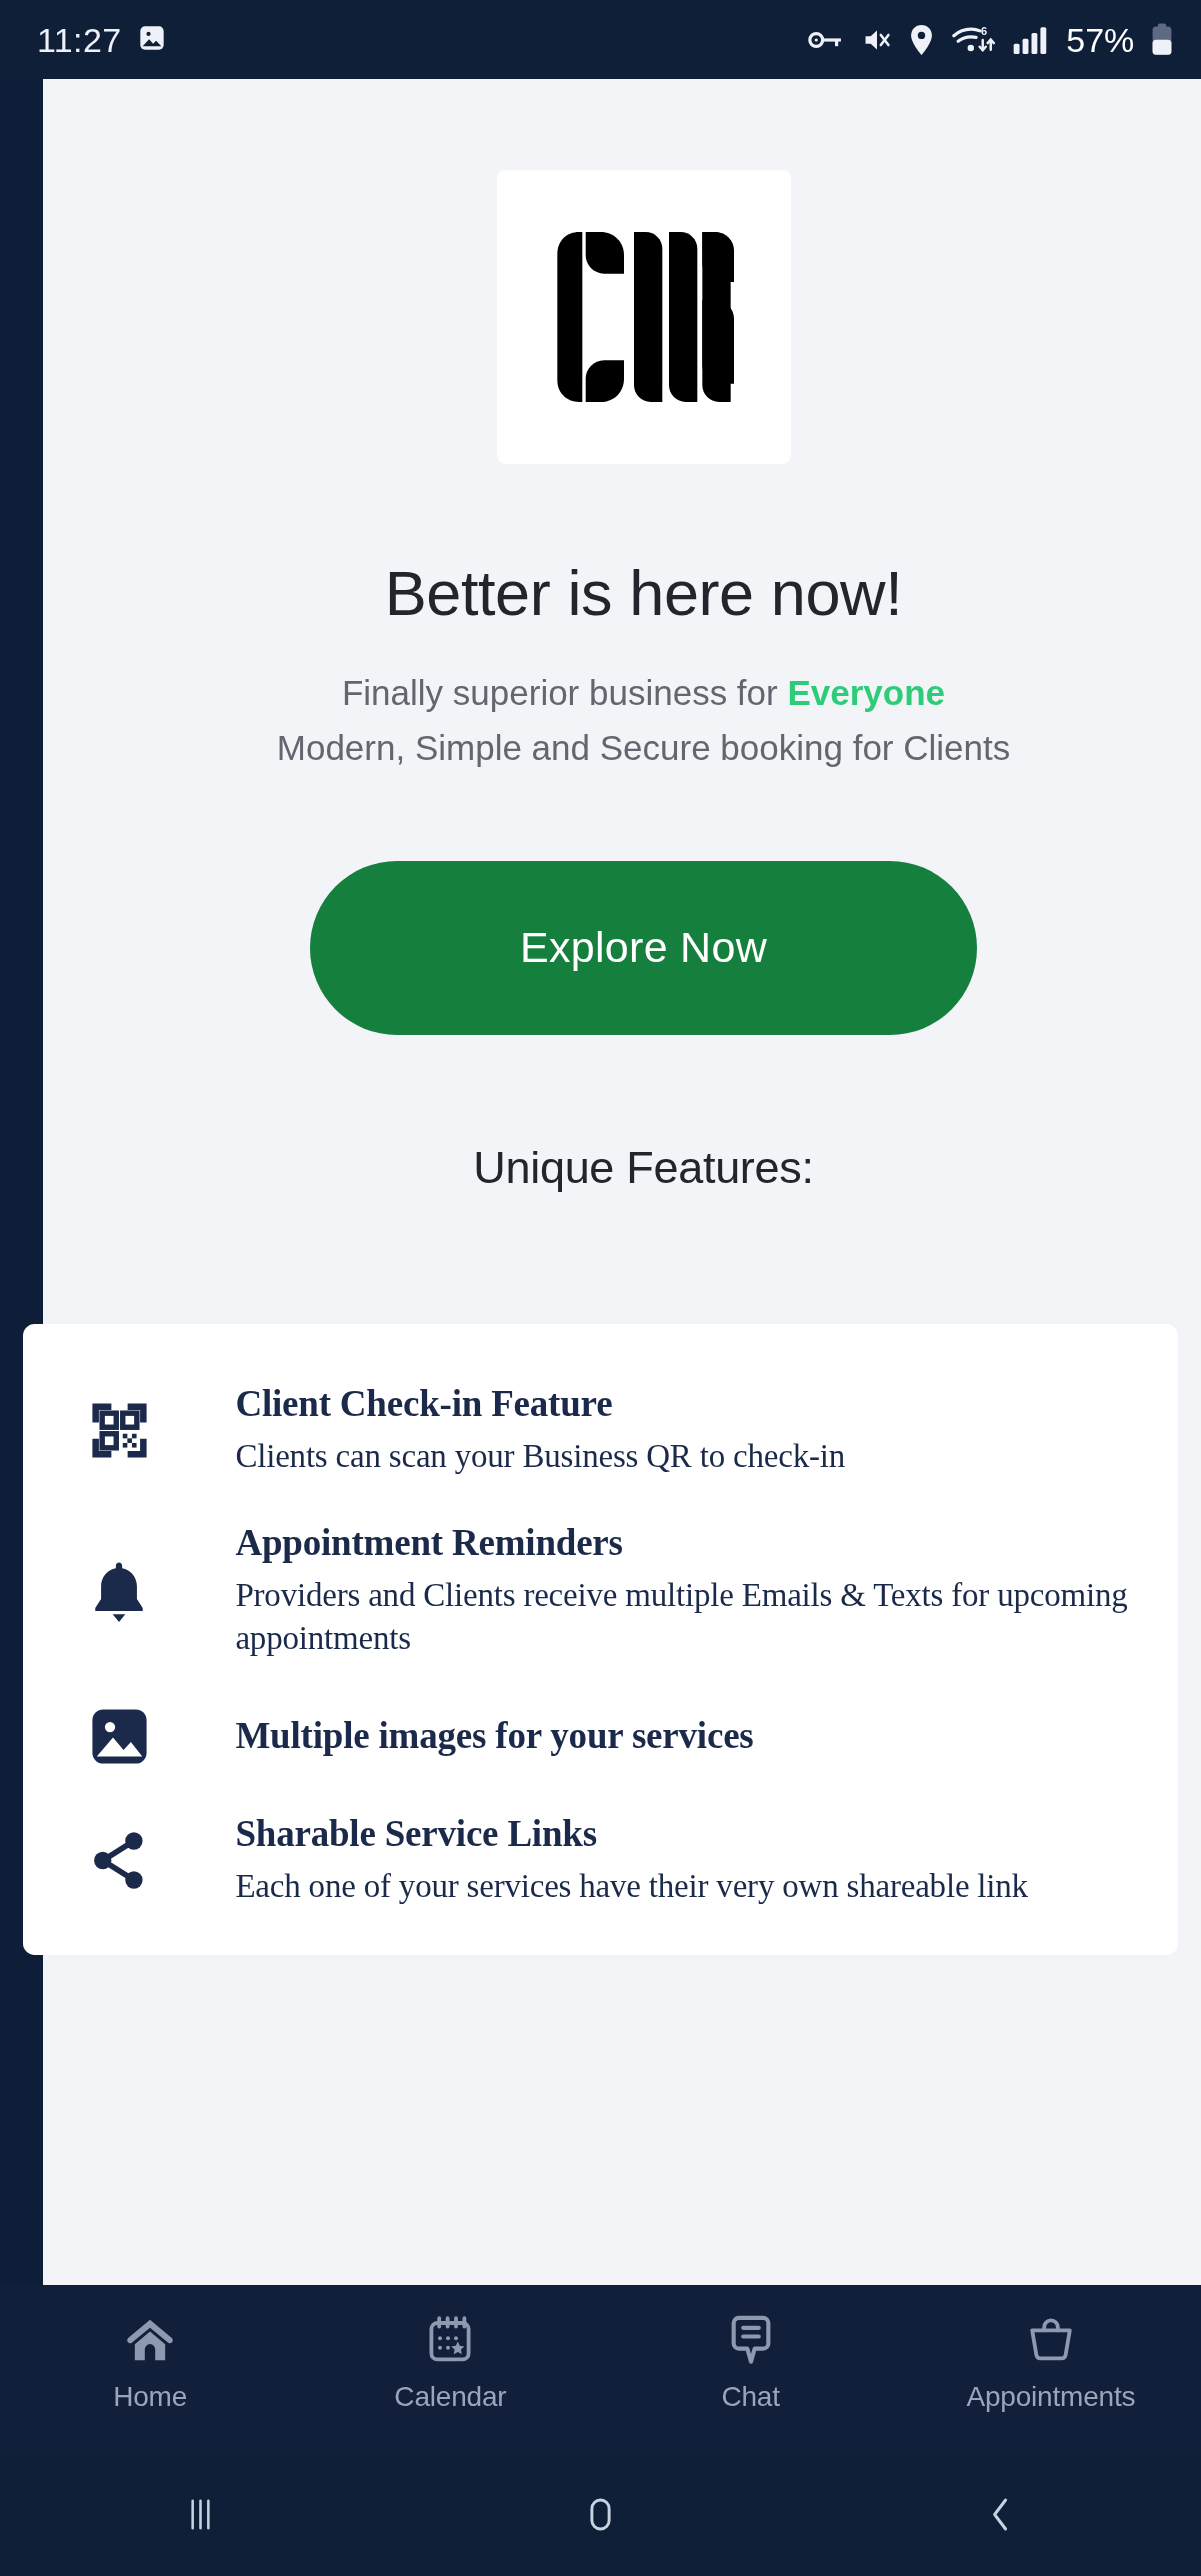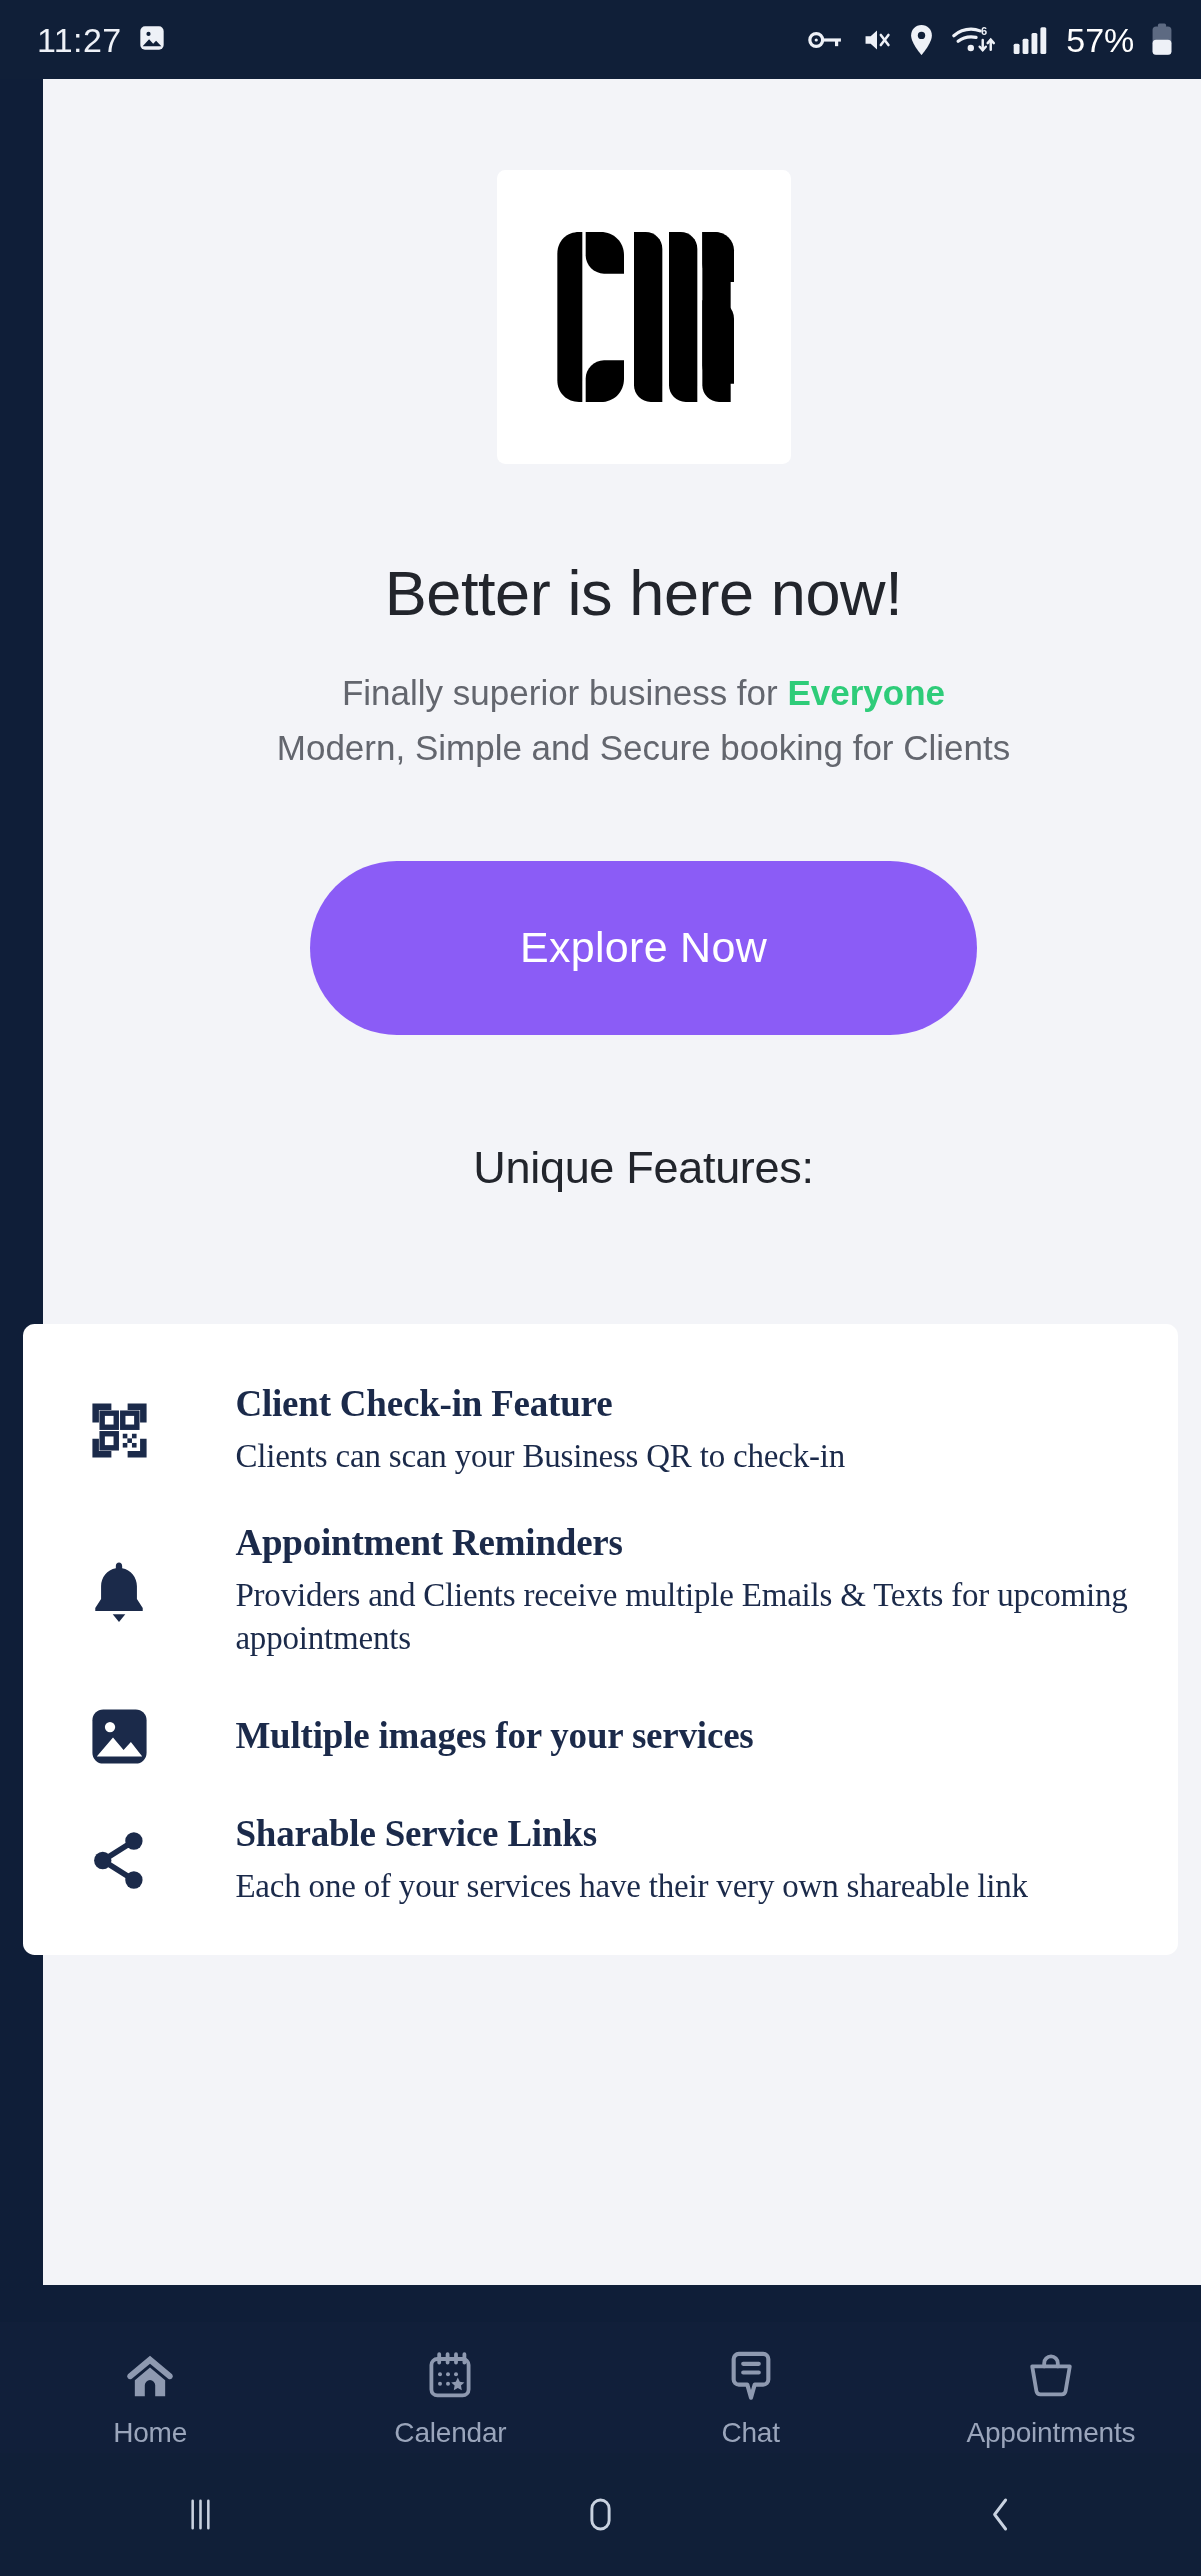--- a/index.html
+++ b/index.html
@@ -48,21 +48,21 @@
   }
   .subline .accent{ color:#2ecc79; font-weight:700; }
   .subline2{
     margin-top:10px; text-align:center;
     font-size:35px; color:#63666e; font-weight:400; line-height:1.28;
   }
 
   .cta-wrap{ display:flex; justify-content:center; margin-top:90px; }
   .cta{
     width:667px; height:174px; border-radius:87px;
-    background:#8b5cf6; color:#ffffff; border:none;
+    background:#15803d; color:#ffffff; border:none;
     font-family:"Liberation Sans", sans-serif;
     font-size:43px; font-weight:400; letter-spacing:0.3px;
     cursor:pointer;
   }
 
   .section-title{
     margin-top:107px; text-align:center;
     font-size:45px; font-weight:400; color:#22252c; letter-spacing:-0.3px;
   }
 
@@ -89,21 +89,20 @@
   .f-desc{
     margin-top:10px;
     font-size:33px; font-weight:400; color:#1b2a4a; line-height:1.30;
     letter-spacing:-0.2px;
   }
 
   
   .tabbar{
     position:absolute; left:0; top:2286px; width:1201px; height:167px;
     background:#111f3a;
-    margin-top:36px;
   }
   .tabs{ display:flex; width:100%; height:100%; }
   .tab{
     flex:1; display:flex; flex-direction:column; align-items:center;
     justify-content:flex-start; padding-top:23.4px; position:relative;
     cursor:pointer;
   }
   .tab .ti{ height:62px; display:flex; align-items:center; justify-content:center; }
   .tab .ti svg{ display:block; }
   .tab .tl{

